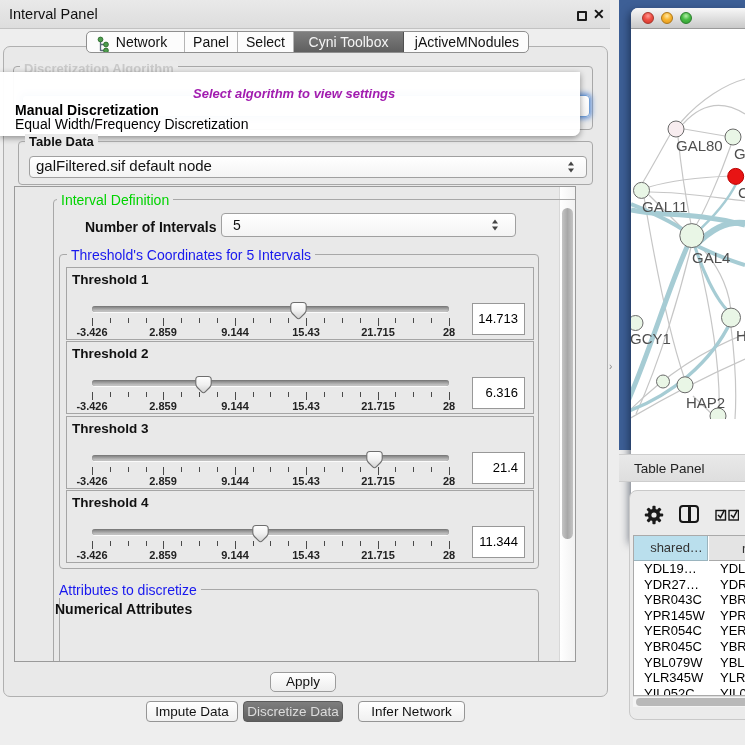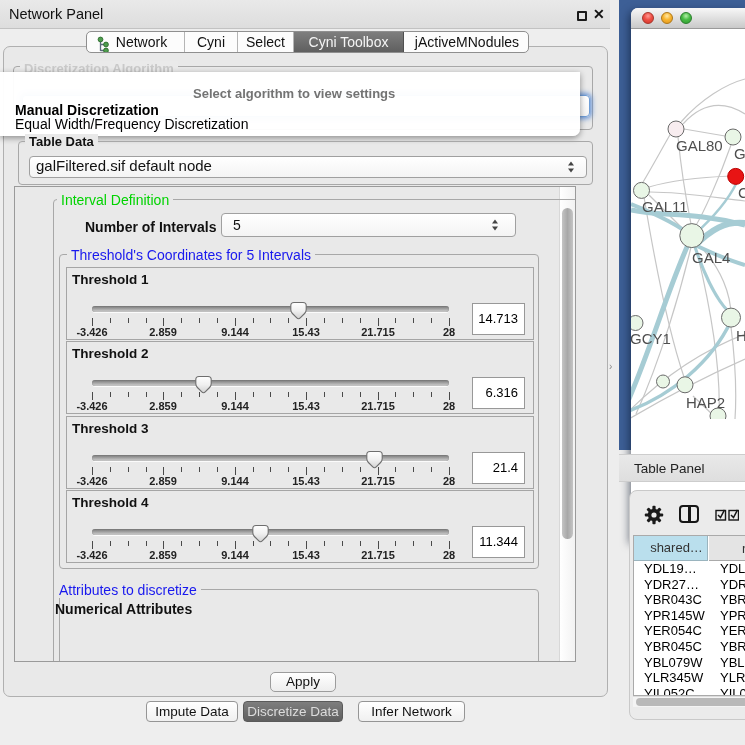--- a/index.html
+++ b/index.html
@@ -26,49 +26,49 @@
   .seg { position:absolute; top:0; height:100%; font-size:14px; color:#111; text-align:center; }
   .seg.sel { background:linear-gradient(#7e7e7e,#5f5f5f); color:#f5f5f5; }
   .btab { position:absolute; top:701px; height:21px; background:linear-gradient(#ffffff,#f0f0f0); border:1px solid #959595; border-radius:4px; font-size:13.5px; color:#111; text-align:center; line-height:19px; }
   .btab.sel { background:linear-gradient(#7e7e7e,#5f5f5f); color:#dcdcdc; border-color:#5a5a5a; }
 </style>
 </head>
 <body>
 
 <div class="abs" style="left:0;top:0;width:610px;height:745px;background:#eeeeee;"></div>
 <div class="abs" style="left:0;top:0;width:610px;height:29px;background:linear-gradient(#e9e9e9,#dddddd);border-bottom:1px solid #c2c2c2;"></div>
-<div class="lbl" style="left:9px;top:6px;font-size:14.5px;">Network Panel</div>
+<div class="lbl" style="left:9px;top:6px;font-size:14.5px;">Interval Panel</div>
 <div class="abs" style="left:577px;top:11px;width:10px;height:10px;border:2px solid #1a1a1a;border-radius:1px;"></div>
 <div class="abs" style="left:593px;top:6px;font-size:14px;font-weight:bold;color:#111;">✕</div>
 
 <div class="abs" style="left:3px;top:46px;width:605px;height:651px;background:#e9e9e9;border:1px solid #b0b0b0;border-radius:7px;"></div>
 
 <div class="abs" style="left:86px;top:31px;width:443px;height:22px;background:#fcfcfc;border:1px solid #8f8f8f;border-radius:5px;overflow:hidden;">
   <div class="seg" style="left:0;width:98px;line-height:20px;border-right:1px solid #b5b5b5;">
     <svg width="14" height="18" style="position:absolute;left:9px;top:3px;" viewBox="0 0 14 18">
       <path d="M4.5 6 V16 M4.5 9.5 L9 9.5 M4.5 15.5 L9 15.5" stroke="#5b6b7b" stroke-width="1.3" fill="none"></path>
       <circle cx="4.5" cy="4.5" r="2.4" fill="#4d9d4d" stroke="#2c6b2c" stroke-width="0.9"></circle>
       <circle cx="10" cy="9.5" r="2.4" fill="#4d9d4d" stroke="#2c6b2c" stroke-width="0.9"></circle>
       <circle cx="10" cy="15.5" r="2.4" fill="#4d9d4d" stroke="#2c6b2c" stroke-width="0.9"></circle>
     </svg>
     <span style="margin-left:12px;">Network</span>
   </div>
-  <div class="seg" style="left:98px;width:53px;line-height:20px;border-right:1px solid #b5b5b5;">Cyni</div>
+  <div class="seg" style="left:98px;width:53px;line-height:20px;border-right:1px solid #b5b5b5;">Panel</div>
   <div class="seg" style="left:151px;width:56px;line-height:20px;border-right:1px solid #b5b5b5;">Select</div>
   <div class="seg sel" style="left:207px;width:109px;line-height:20px;">Cyni Toolbox</div>
   <div class="seg" style="left:316px;width:127px;line-height:20px;border-left:1px solid #4f4f4f;">jActiveMNodules</div>
 </div>
 
 <div class="grp" style="left:13px;top:66px;width:580px;height:64px;"></div>
 <div class="gtitle" style="left:20px;top:61px;font-weight:bold;color:#c9c9c9;font-size:13px;background:#eaeaea;">Discretization Algorithm</div>
 
 <div class="combo" style="left:22px;top:95px;width:568px;height:22px;border-color:#6f9dd6;box-shadow:0 0 5px 2px rgba(85,135,210,.85);"></div>
 
 <div class="abs" style="left:0;top:72px;width:580px;height:64px;background:rgba(255,255,255,.97);border-radius:0 0 7px 0;box-shadow:0 2px 6px rgba(0,0,0,.4);"></div>
-<div class="lbl" style="left:193px;top:86px;color:#737373;font-weight:bold;font-size:13px;">Select algorithm to view settings</div>
+<div class="lbl" style="left:193px;top:86px;color:#a21caf;font-weight:bold;font-size:13px;font-style:italic;">Select algorithm to view settings</div>
 <div class="lbl" style="left:15px;top:102px;font-weight:bold;color:#000;">Manual Discretization</div>
 <div class="lbl" style="left:15px;top:116px;color:#000;">Equal Width/Frequency Discretization</div>
 
 <div class="grp" style="left:18px;top:141px;width:575px;height:44px;"></div>
 <div class="gtitle" style="left:25px;top:134px;font-weight:bold;color:#111;font-size:13px;">Table Data</div>
 <div class="combo" style="left:29px;top:156px;width:558px;height:22px;">
   <span class="tx" style="left:6px;top:39%;">galFiltered.sif default node</span>
   <span class="arrows" style="right:11px;"></span>
 </div>
 

